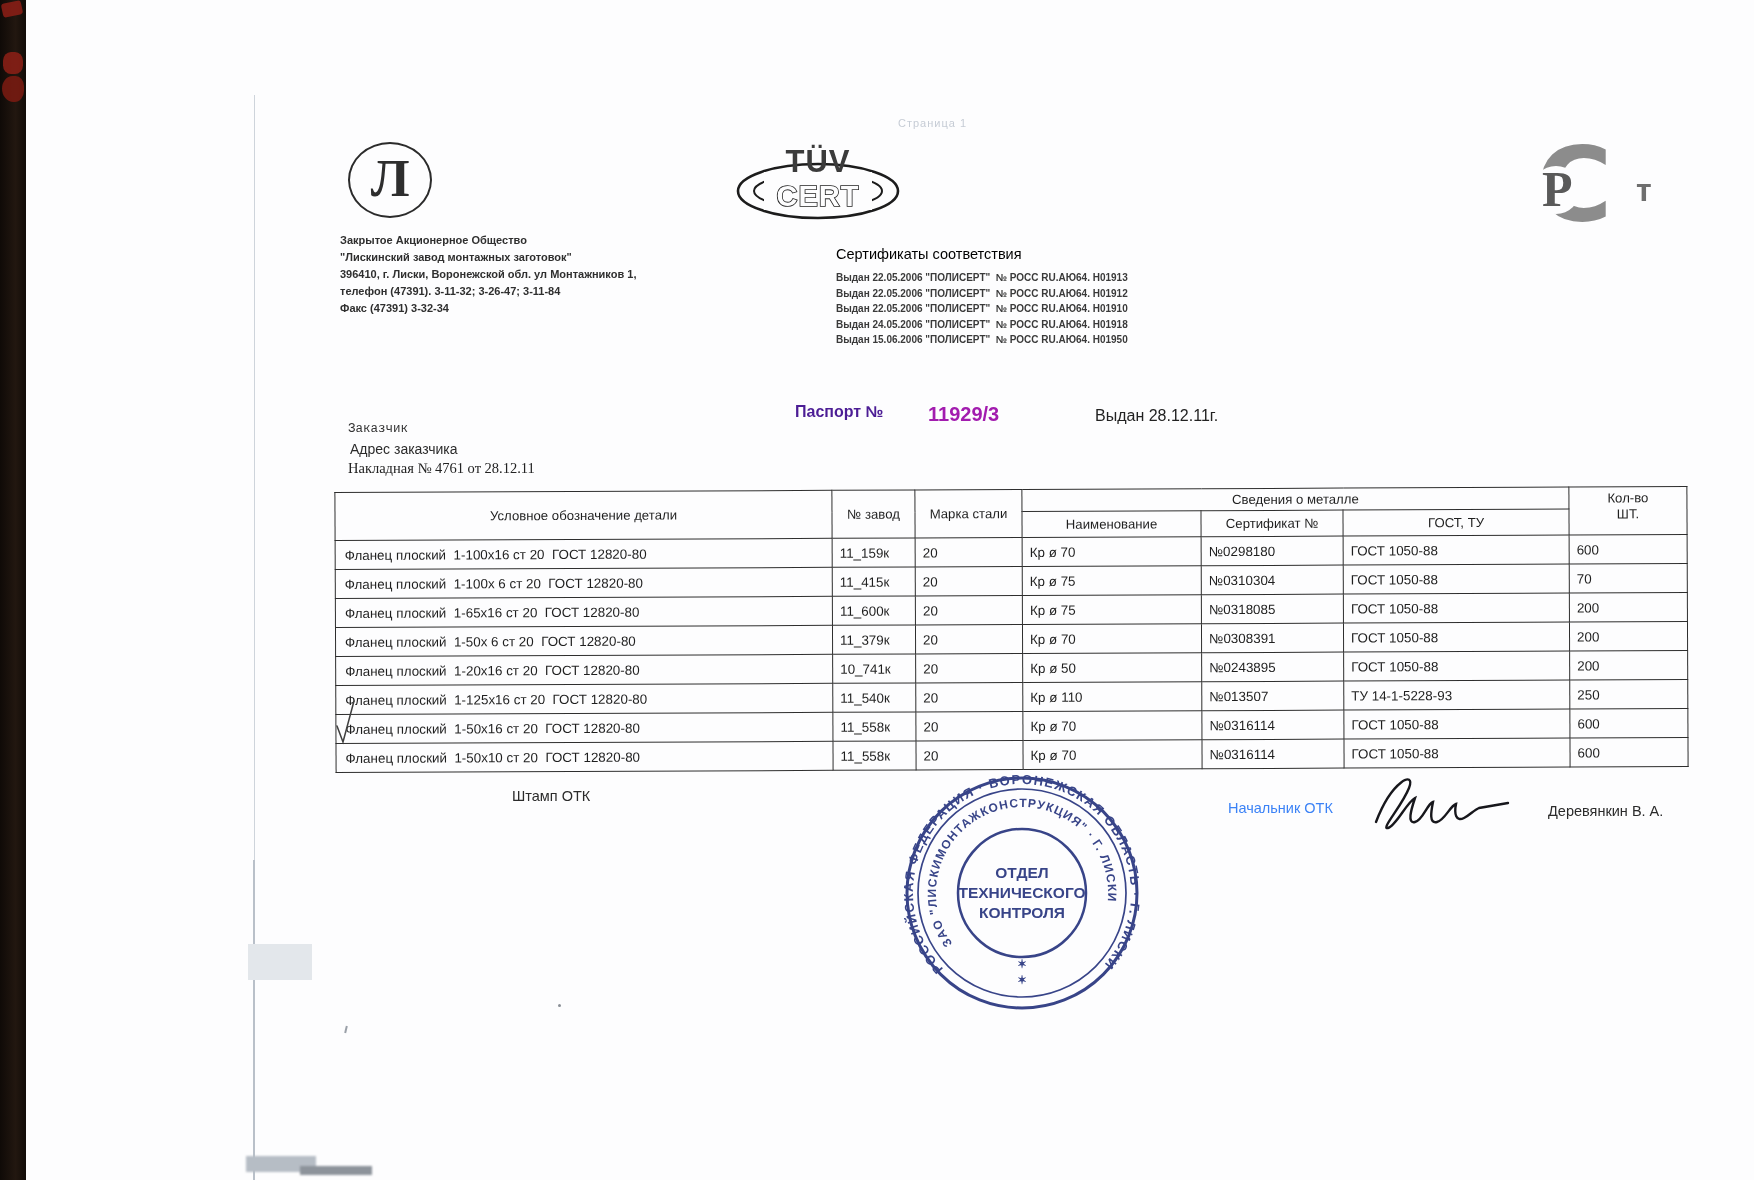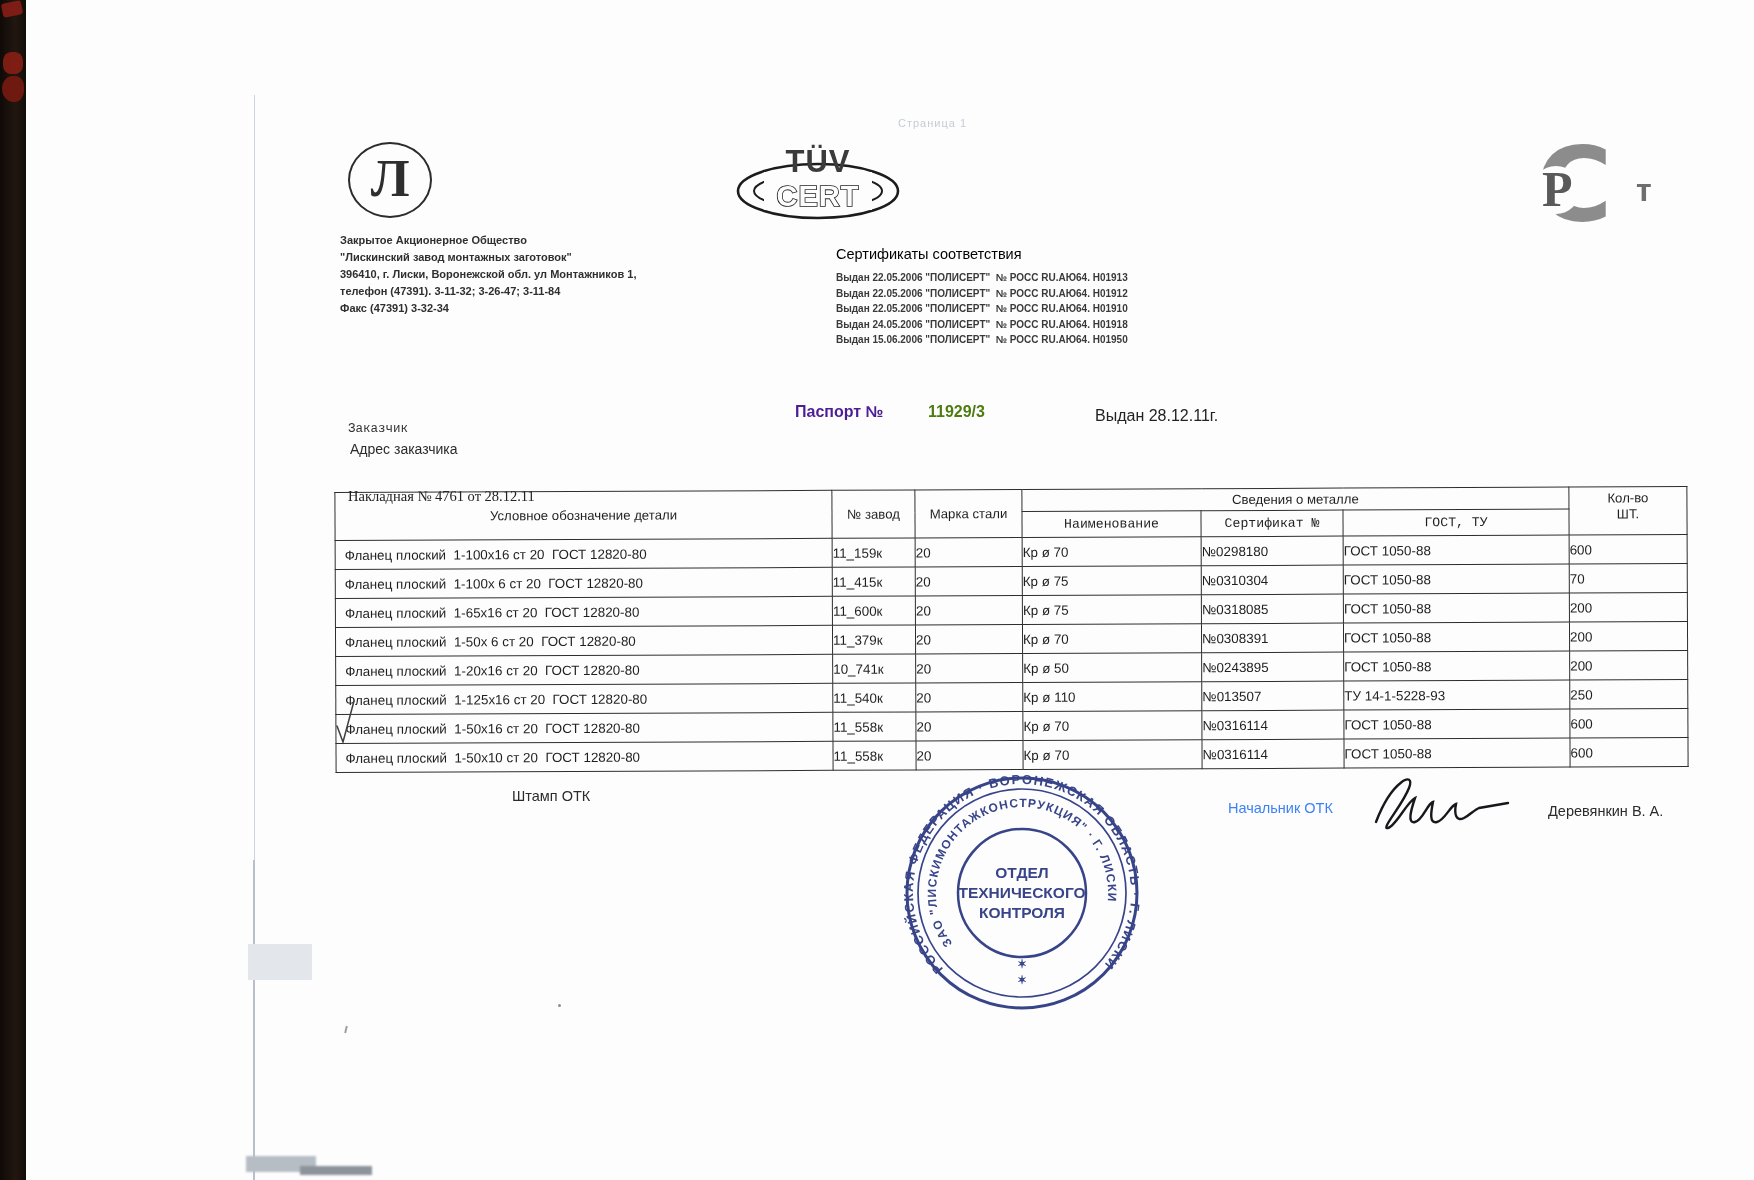--- a/index.html
+++ b/index.html
@@ -48,40 +48,40 @@
   .rst-p { position:absolute; left:18px; top:16px; font-size:50px; font-weight:bold; color:#5a5a5a; font-family:"Liberation Serif", serif; }
   .rst-t { position:absolute; left:112px; top:28px; font-size:32px; font-weight:bold; color:#6e6e6e; }
 
   
   .cert-title { left:836px; top:246px; font-size:14.5px; color:#000000; }
   .cert-block { left:836px; top:270px; }
   .cert-line { font-size:10px; font-weight:bold; color:#3a3a3a; line-height:15.5px; white-space:pre; }
 
   
   .passport-label { left:795px; top:403px; font-size:16px; font-weight:bold; color:#4c1d95; }
-  .passport-number { left:928px; top:403px; font-size:16px; font-weight:bold; color:#4d7c0f; }
+  .passport-number { left:928px; top:403px; font-size:20px; font-weight:bold; color:#a21caf; }
   .passport-issued { left:1095px; top:407px; font-size:16px; font-weight:normal; color:#222; }
 
   
   .cust-1 { left:348px; top:422px; font-size:12.5px; font-family:Liberation Mono, monospace; color:#333; }
   .cust-2 { left:350px; top:441px; font-size:14px; color:#2b2b2b; }
-  .cust-3 { left:348px; top:460px; font-size:14.5px; font-family:"Liberation Serif", serif; color:#222;margin-top:28px; }
+  .cust-3 { left:348px; top:460px; font-size:14.5px; font-family:"Liberation Serif", serif; color:#222; }
 
   
   .doc-table-wrap { left:335px; top:492px; width:1352px; transform:rotate(-0.25deg); transform-origin:left center; }
   table.flange { border-collapse:collapse; width:1352px; table-layout:fixed; }
   table.flange th, table.flange td { border:1.6px solid #2e2e2e; font-size:13.2px; color:#1f1f1f; overflow:hidden; }
   table.flange th { font-weight:normal; }
   th.h-desig { text-align:center; }
   th.h-desig span { display:inline-block; width:230px; line-height:16px; }
   th.h-qty { vertical-align:top; text-align:center; padding-top:3px;margin-top:44px; }
   th.h-qty span { display:inline-block; width:58px; line-height:16px; }
   th.h-mid { text-align:center; height:22px; }
-  th.h-sub { text-align:center; height:26px;font-family:Liberation Mono, monospace; }
-  td { height:29px; vertical-align:middle; }
+  th.h-sub { text-align:center; height:26px; }
+  td { height:29px; vertical-align:middle; padding-left:7px; }
   td.col0 { white-space:pre; padding-left:9px; }
   tr[data-name="table-row"] td { font-size:13.4px; }
 
   
   .stamp-label { left:512px; top:788px; font-size:14.5px; color:#2b2b2b; }
   .chief-label { left:1228px; top:800px; font-size:14.5px; color:#3b82f6; }
   .chief-name { left:1548px; top:803px; font-size:14.5px; color:#2b2b2b; }
   .signature { left:1362px; top:768px; }
   .checkmark { left:334px; top:698px; }
 

